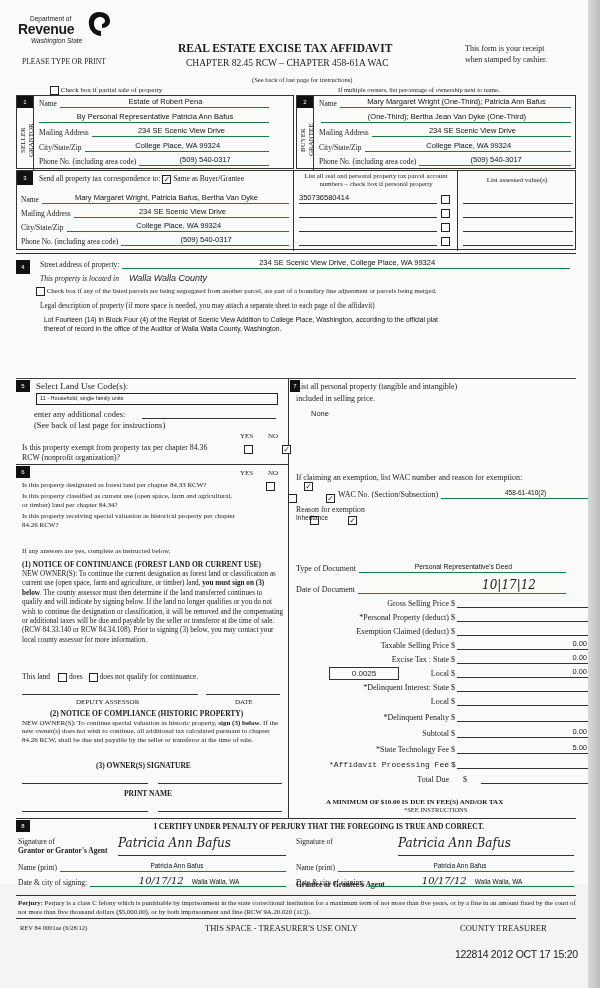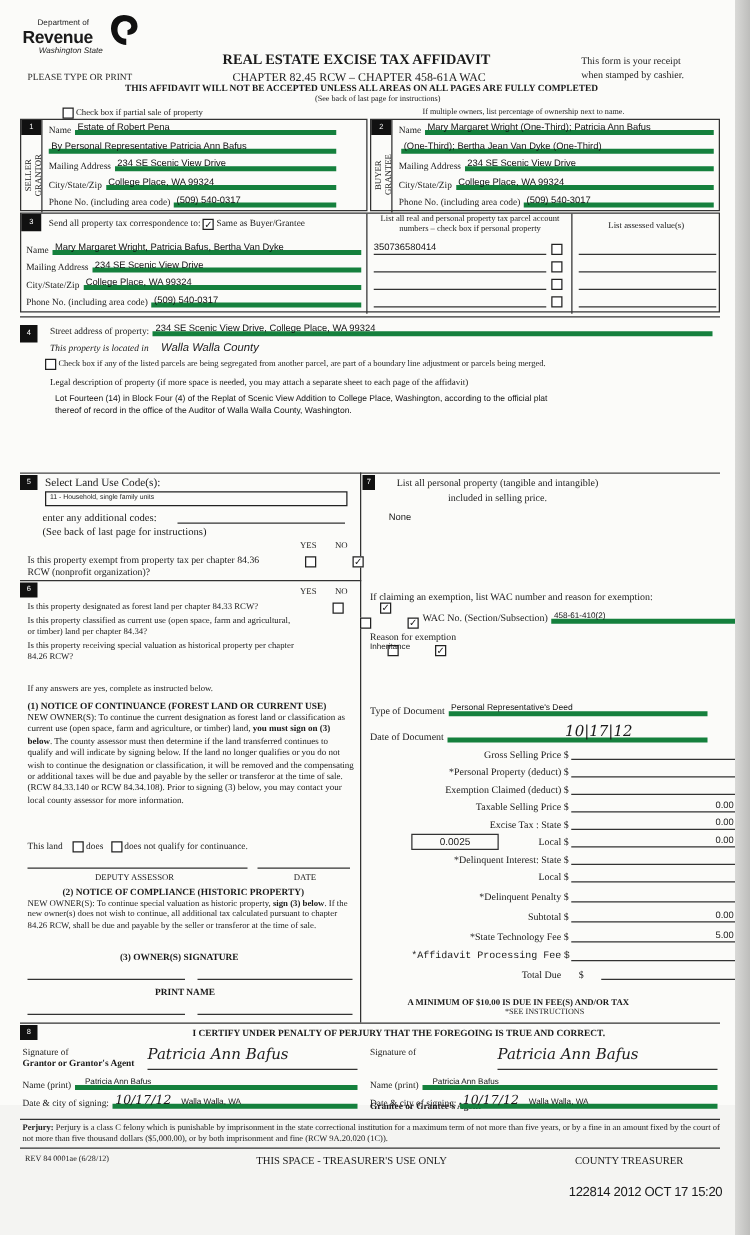--- a/index.html
+++ b/index.html
@@ -11,21 +11,21 @@
   .sans { font-family: "Liberation Sans", sans-serif; }
   .b { font-weight: bold; }
   .fill { font-family: "Liberation Sans", sans-serif; font-size: 7.5px; color: #111; }
   .uline { border-bottom: 1px solid #333; }
   .numbox { position: absolute; background: #111; color: #fff; font-size: 6px; width: 12px; height: 12px; text-align: center; line-height: 12px; font-family: "Liberation Sans", sans-serif; }
   .cb { display: inline-block; width: 9px; height: 9px; border: 1px solid #222; background: #fff; vertical-align: middle; position: relative; font-size: 8px; line-height: 7px; text-align: center; font-family: "DejaVu Sans", sans-serif; }
   .box { position: absolute; border: 1px solid #333; }
   .vlabel { position: absolute; writing-mode: vertical-rl; transform: rotate(180deg); font-size: 7px; text-align: center; line-height: 8px; }
   .row { position: absolute; display: flex; align-items: flex-end; white-space: nowrap; }
   .row .lbl { font-size: 7.5px; }
-  .row .val { flex: 1; border-bottom: 4px solid #15803d; margin-left: 3px; padding-left: 2px; height: 11px; line-height: 10px; }
+  .row .val { flex: 1; border-bottom: 1px solid #15803d; margin-left: 3px; padding-left: 2px; height: 11px; line-height: 10px; text-align: center; }
   .fee { position: absolute; display: flex; align-items: flex-end; white-space: nowrap; font-size: 8px; }
   .fee .l { width: 155px; text-align: right; padding-right: 2px; }
   .fee .d { width: 6px; }
   .fee .v { width: 134px; border-bottom: 1px solid #333; text-align: right; padding-right: 4px; font-family: "Liberation Sans", sans-serif; font-size: 7.5px; height: 11px; }
   .hw { font-family: "DejaVu Serif", serif; font-style: italic; }
 </style>
 </head>
 <body>
 
 <div class="page">
@@ -38,21 +38,20 @@
     <svg class="abs" style="left:68px;top:0;" width="26" height="28" viewBox="0 0 26 28">
       <path d="M13 2 C5 2 2 9 3 15 C4 22 10 26 15 26 L15 21 C10 21 8 17 8 14 C8 9 11 7 14 7 C17 7 19 9 19 11 C19 13 17 14 16 14 L16 18 C21 18 24 15 24 11 C24 5 19 2 13 2 Z" fill="#111"></path>
     </svg>
   </div>
 
   <div class="abs b" style="left:178px;top:42px;font-size:11.5px;">REAL ESTATE EXCISE TAX AFFIDAVIT</div>
   <div class="abs" style="left:22px;top:57px;font-size:7.5px;">PLEASE TYPE OR PRINT</div>
   <div class="abs" style="left:186px;top:58px;font-size:9.5px;">CHAPTER 82.45 RCW – CHAPTER 458-61A WAC</div>
   <div class="abs" style="left:465px;top:44px;font-size:8px;">This form is your receipt</div>
   <div class="abs" style="left:465px;top:55px;font-size:8px;">when stamped by cashier.</div>
-  <div class="abs b" style="left:100px;top:66px;font-size:7.5px;">THIS AFFIDAVIT WILL NOT BE ACCEPTED UNLESS ALL AREAS ON ALL PAGES ARE FULLY COMPLETED</div>
   <div class="abs" style="left:252px;top:76px;font-size:6.5px;">(See back of last page for instructions)</div>
   <div class="abs" style="left:50px;top:86px;font-size:7px;white-space:nowrap;">
     <span class="cb"></span>
     <span>Check box if partial sale of property</span>
   </div>
   <div class="abs" style="left:338px;top:86px;font-size:6.5px;">If multiple owners, list percentage of ownership next to name.</div>
 
   
   <div class="box" style="left:16px;top:95px;width:278px;height:74px;">
     <div class="numbox" style="left:0;top:0;width:16px;">1</div>
@@ -234,21 +233,21 @@
   </div>
   <div class="abs b" style="left:96px;top:761px;font-size:7.5px;">(3) OWNER(S) SIGNATURE</div>
   <div class="abs uline" style="left:22px;top:783px;width:126px;height:1px;"></div>
   <div class="abs uline" style="left:158px;top:783px;width:124px;height:1px;"></div>
   <div class="abs b" style="left:124px;top:789px;font-size:7.5px;">PRINT NAME</div>
   <div class="abs uline" style="left:22px;top:811px;width:126px;height:1px;"></div>
   <div class="abs uline" style="left:158px;top:811px;width:124px;height:1px;"></div>
 
   
   <div class="numbox" style="left:290px;top:380px;width:10px;height:12px;">7</div>
-  <div class="abs" style="left:308px;top:381px;width:180px;font-size:8px;line-height:12px;text-align:center;">List all personal property (tangible and intangible) included in selling price.</div>
+  <div class="abs" style="left:296px;top:381px;width:180px;font-size:8px;line-height:12px;">List all personal property (tangible and intangible) included in selling price.</div>
   <div class="abs sans" style="left:311px;top:409px;font-size:7.5px;">None</div>
 
   <div class="abs" style="left:296px;top:473px;font-size:8px;white-space:nowrap;">If claiming an exemption, list WAC number and reason for exemption:</div>
   <div class="row" style="left:313px;top:488px;width:270px;margin-left:25px;">
       <span class="lbl" style="font-size:8px;">WAC No. (Section/Subsection)</span>
       <span class="val fill" style="font-size:6.5px;">458-61-410(2)</span>
     </div>
   <div class="abs" style="left:296px;top:505px;font-size:7.8px;">Reason for exemption</div>
   <div class="abs sans" style="left:296px;top:514px;font-size:6.5px;">Inheritance</div>
 

